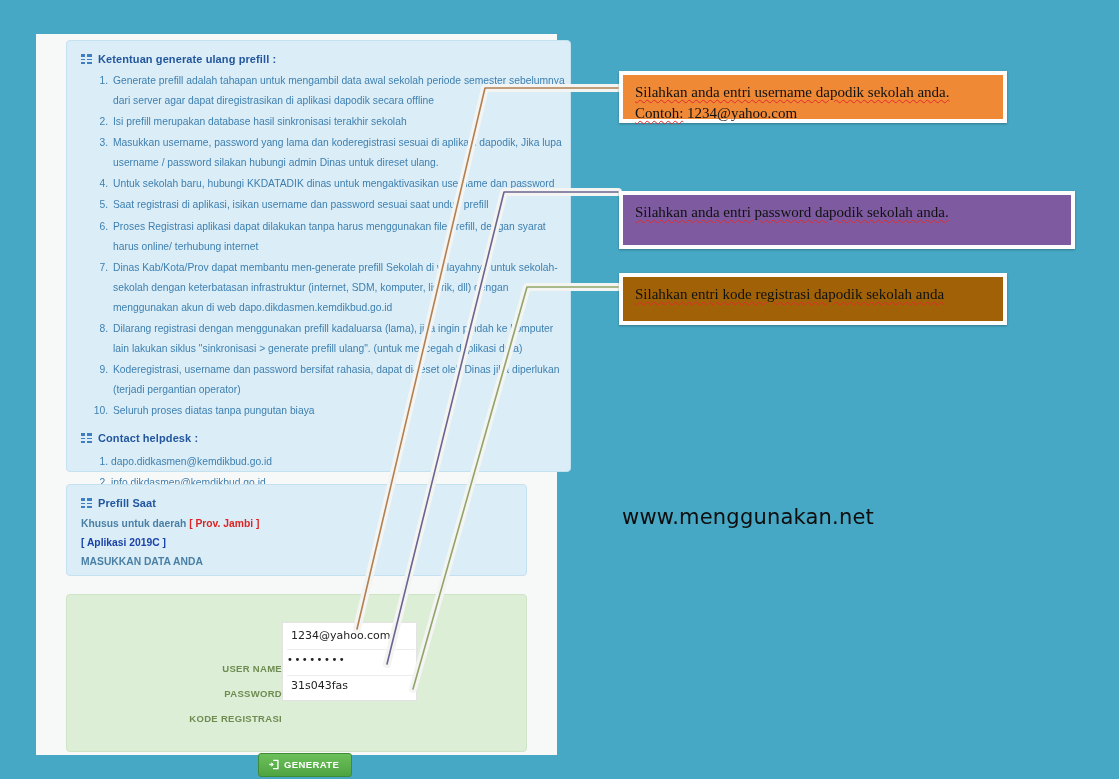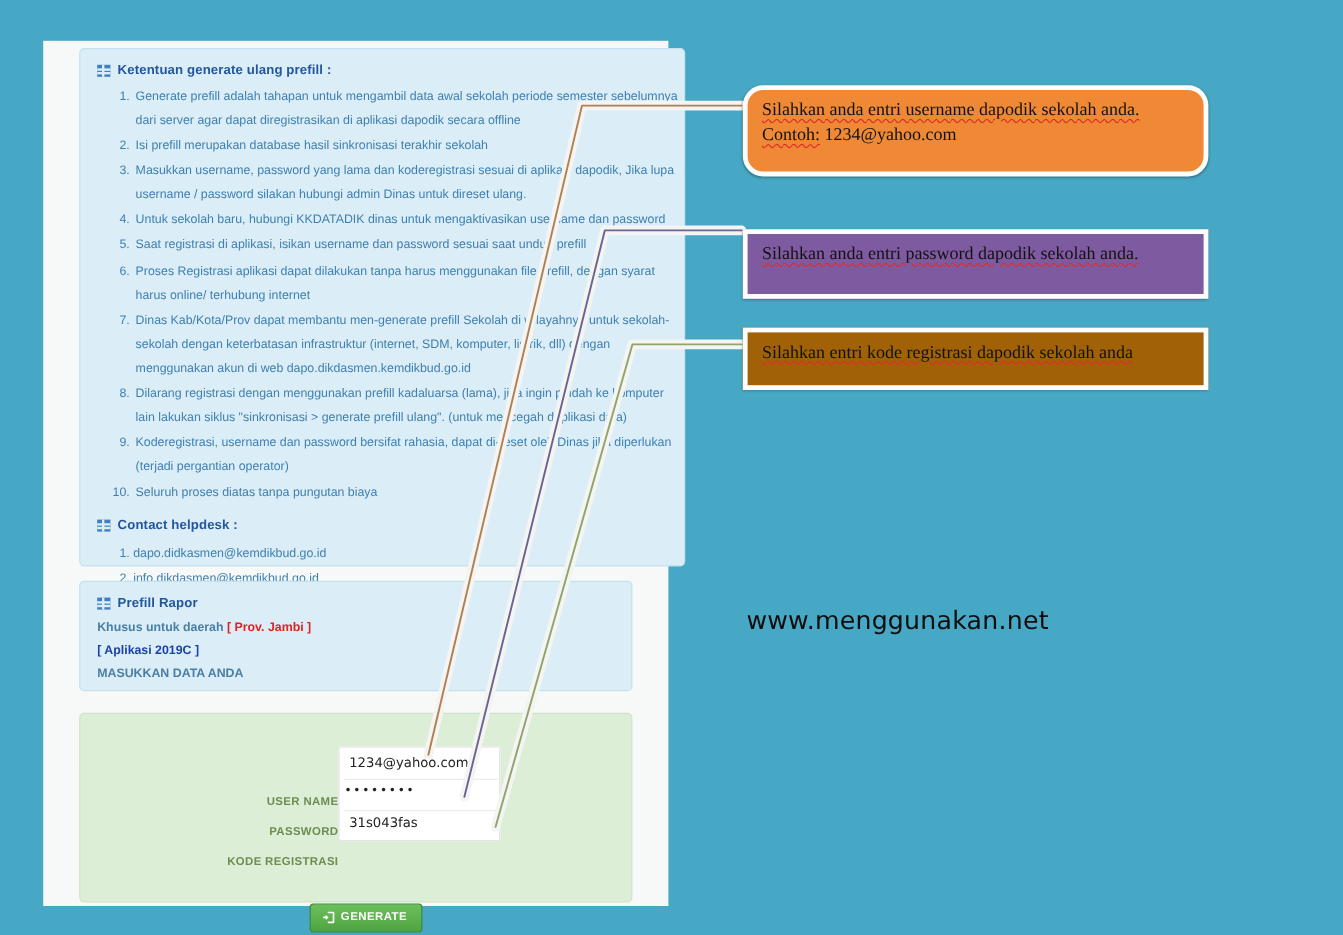--- a/index.html
+++ b/index.html
@@ -125,22 +125,22 @@
   .callout {
     position: absolute;
     border: 4px solid #fdfdfd;
     box-shadow: 0 1px 2px rgba(0,0,0,.28);
     padding: 7px 10px 8px 12px;
     font-family: "Liberation Serif", serif;
     font-size: 15px;
     color: #111;
     line-height: 1.42;
   }
-  #callout-user { left: 619px; top: 71px; width: 388px; height: 76px; background: #ef8936; border-radius: 17px; }
-  #callout-pass { left: 619px; top: 191px; width: 388px; height: 58px; background: #7e5ba0; }
+  #callout-user { left: 619px; top: 71px; width: 388px; height: 52px; background: #ef8936; }
+  #callout-pass { left: 619px; top: 191px; width: 456px; height: 58px; background: #7e5ba0; }
   #callout-kode { left: 619px; top: 273px; width: 388px; height: 52px; background: #a16207; }
 
   .sq {
     text-decoration: underline;
     text-decoration-style: wavy;
     text-decoration-color: #e02b2b;
     text-decoration-thickness: 1px;
     text-underline-offset: 2px;
   }
 
@@ -188,21 +188,21 @@
     </div>
     <ol class="contacts">
       <li>dapo.didkasmen@kemdikbud.go.id</li>
       <li>info.dikdasmen@kemdikbud.go.id</li>
     </ol>
   </div>
 
   <div class="panel" id="panel-prefill">
     <div class="sec-head">
       <span class="list-icon"></span>
-      <span>Prefill Rapor</span>
+      <span>Prefill Saat</span>
     </div>
     <div class="pf-line">
       <span class="pf-grey">Khusus untuk daerah </span><span class="pf-red">[ Prov. Jambi ]</span>
     </div>
     <div class="pf-line pf-blue">[ Aplikasi 2019C ]</div>
     <div class="pf-line pf-grey">MASUKKAN DATA ANDA</div>
   </div>
 
   <div class="panel" id="panel-form">
     <div class="form-label" id="lbl-user">USER NAME</div>

